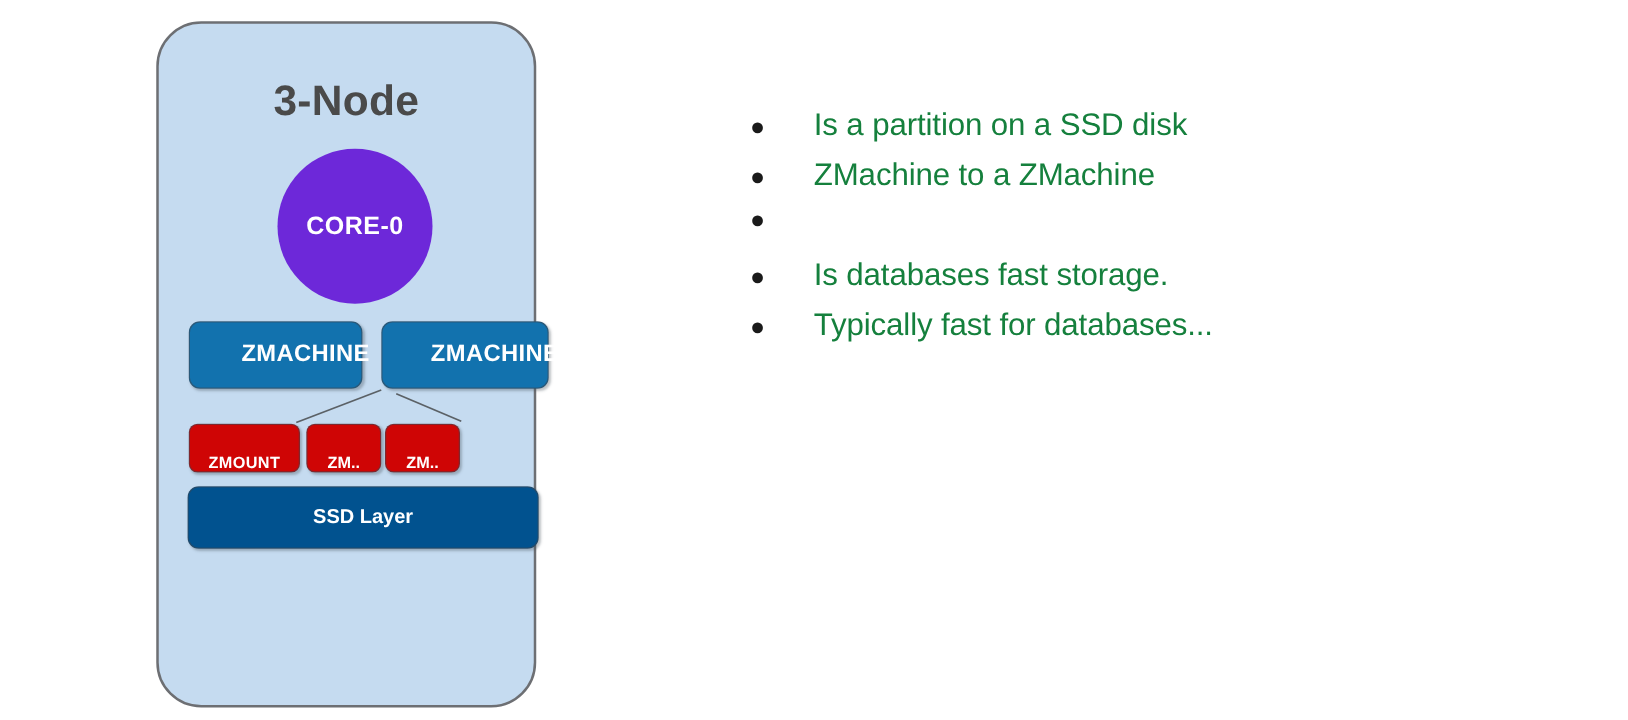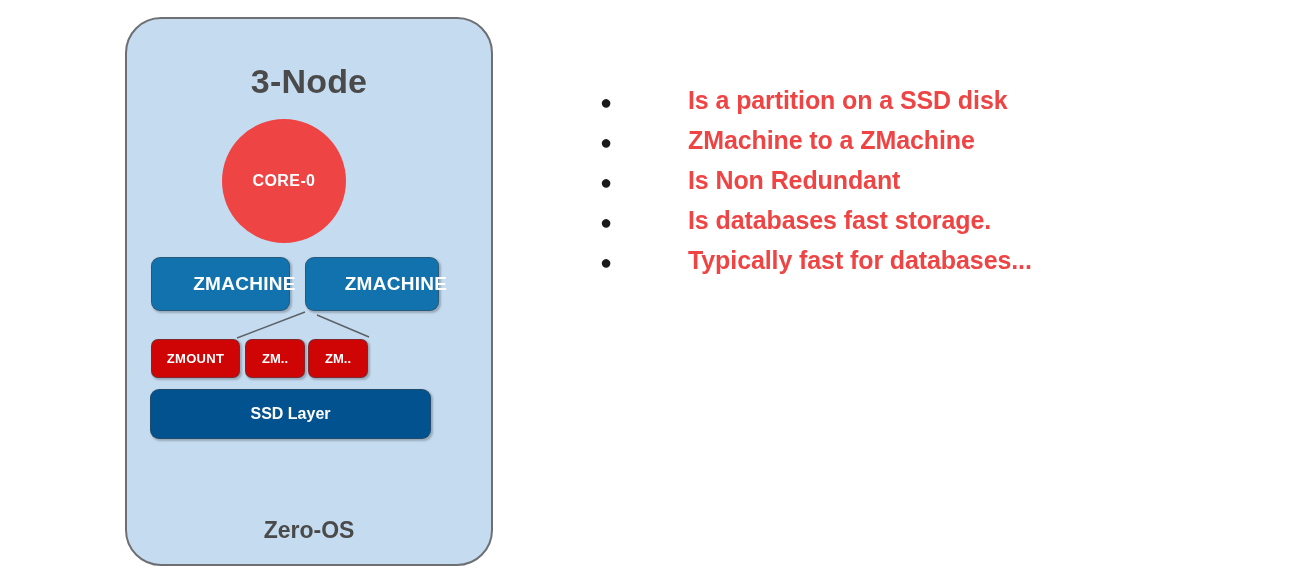--- a/index.html
+++ b/index.html
@@ -14,21 +14,21 @@
     overflow: hidden;
     font-family: "Liberation Sans", sans-serif;
     -webkit-font-smoothing: antialiased;
   }
 
   
   #node-panel {
     position: absolute;
     left: 125px;
     top: 17px;
-    width: 368px;
+    width: 304px;
     height: 549px;
     background: #c5dbf0;
     border: 2px solid #6d6f73;
     border-radius: 36px;
     box-sizing: border-box;
   }
 
   #node-title {
     position: absolute;
     left: 0;
@@ -53,26 +53,26 @@
   }
 
   
   #core-circle {
     position: absolute;
     left: 95px;
     top: 100px;
     width: 124px;
     height: 124px;
     border-radius: 50%;
-    background: #ef4444;
+    background: #6d28d9;
     display: flex;
     align-items: center;
     justify-content: center;
     color: #ffffff;
-    font-size: 16px;
+    font-size: 20px;
     font-weight: bold;
     letter-spacing: 0.4px;
   }
 
   
   .node-box {
     position: absolute;
     box-sizing: border-box;
     display: flex;
     align-items: center;
@@ -93,20 +93,21 @@
     padding-left: 48px;
   }
   #zmachine-0 { left: 24px;  width: 139px; }
   #zmachine-1 { left: 178px; width: 134px; }
 
   .zmount {
     background: #cf0505;
     height: 39px;
     top: 320px;
     border-radius: 7px;
+    align-items: flex-end;
   }
   #zmount-0 { left: 24px;  width: 89px; font-size: 13px; letter-spacing: 0.3px; }
   #zmount-1 { left: 118px; width: 60px; font-size: 13px; }
   #zmount-2 { left: 181px; width: 60px; font-size: 13px; }
 
   #ssd-layer {
     background: #01528f;
     left: 23px;
     top: 370px;
     width: 281px;
@@ -139,24 +140,23 @@
   }
   .bullet-dot {
     width: 51px;
     flex: 0 0 51px;
     color: #1a1a1a;
     font-size: 20px;
     line-height: 1;
   }
   .bullet-text {
     font-size: 25px;
-    color: #ef4444;
-    font-weight: bold;
+    color: #15803d;
+    font-weight: normal;
     letter-spacing: -0.1px;
-    margin-left: 37px;
   }
 </style>
 </head>
 <body>
 
 <div id="node-panel">
 
   <div id="node-title">3-Node</div>
 
   <svg id="connectors" viewBox="0 0 328 549" xmlns="http://www.w3.org/2000/svg">
@@ -185,38 +185,36 @@
   </div>
 
   <div class="node-box zmount" id="zmount-2">
     <span>ZM..</span>
   </div>
 
   <div class="node-box" id="ssd-layer">
     <span>SSD Layer</span>
   </div>
 
-  <div id="os-label">Zero-OS</div>
 </div>
 
 <div id="bullet-list">
 
   <div class="bullet-row">
     <span class="bullet-dot">●</span>
     <span class="bullet-text">Is a partition on a SSD disk</span>
   </div>
 
   <div class="bullet-row">
     <span class="bullet-dot">●</span>
     <span class="bullet-text">ZMachine to a ZMachine</span>
   </div>
 
   <div class="bullet-row">
     <span class="bullet-dot">●</span>
-    <span class="bullet-text">Is Non Redundant</span>
   </div>
 
   <div class="bullet-row">
     <span class="bullet-dot">●</span>
     <span class="bullet-text">Is databases fast storage.</span>
   </div>
 
   <div class="bullet-row">
     <span class="bullet-dot">●</span>
     <span class="bullet-text">Typically fast for databases...</span>

